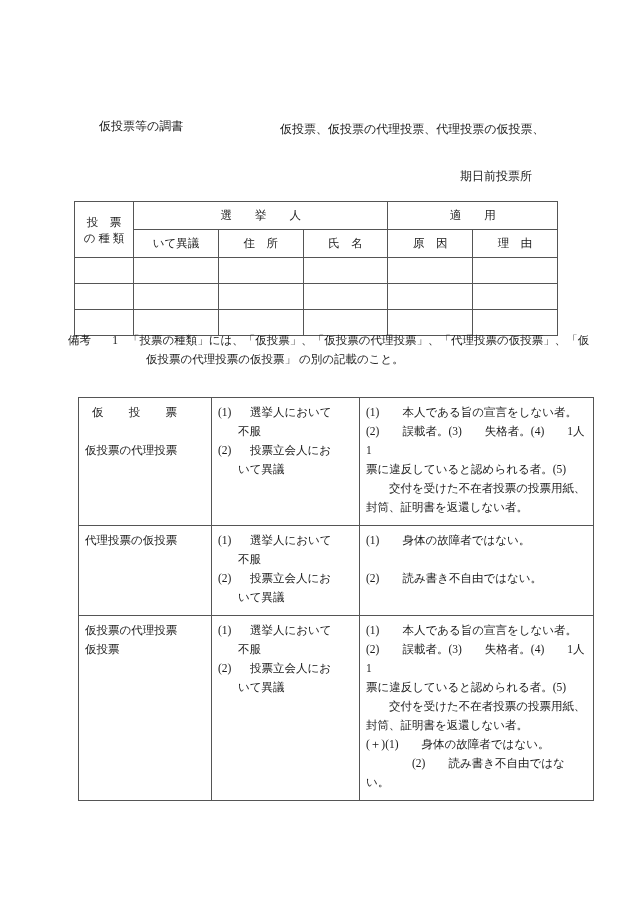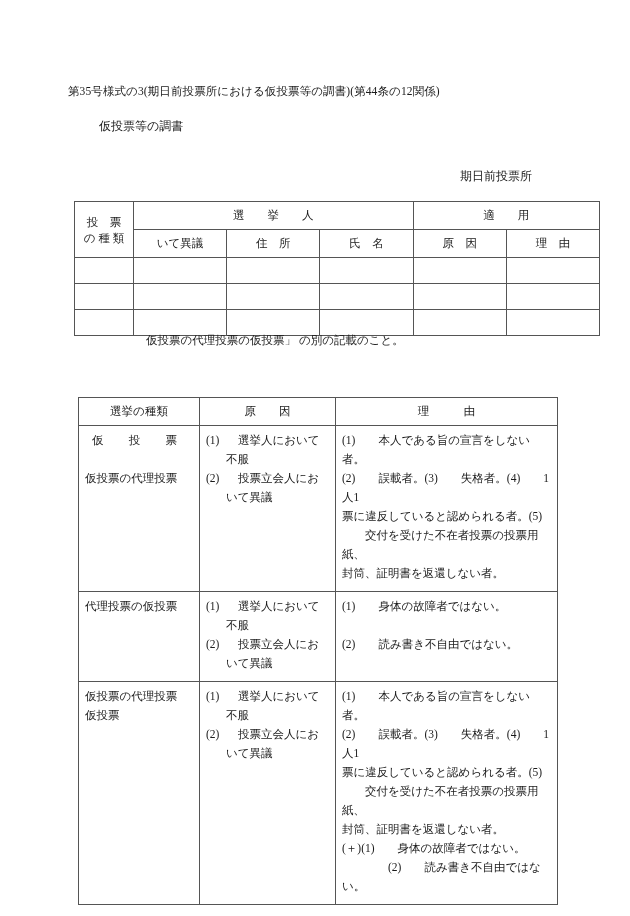--- a/index.html
+++ b/index.html
@@ -71,21 +71,21 @@
     border: 1px solid #555555;
     font-weight: normal;
     font-size: 11.5px;
     padding: 0;
     vertical-align: middle;
   }
   #top-table {
     position: absolute;
     left: 74px;
     top: 201px;
-    width: 526px;
+    width: 484px;
     border-radius: 24px;
   }
   #top-table td {
     text-align: center;
     height: 27px;
   }
   #top-table td.stub {
     line-height: 16px;
     padding: 2px 0;
   }
@@ -134,25 +134,25 @@
   .kind-gap { height: 19px; }
 
   .li { position: relative; padding-left: 32px; }
   .li .mk { position: absolute; left: 0; top: 0; }
 </style>
 </head>
 <body>
 
 <div class="page">
 
-  <div class="form-code">第35号様式の3(期日前投票所における仮投票等の調書)(第44条の12関係)</div>
 
   <div class="title-row">
     <div class="title-left">仮投票等の調書</div>
     <div class="title-right">
+      <div>仮投票、仮投票の代理投票、代理投票の仮投票、</div>
     </div>
   </div>
 
   <div class="place-label">期日前投票所</div>
 
   <table class="tbl" id="top-table">
     <tbody>
       <tr>
         <td class="stub" rowspan="2" style="width:58px">
           <div>投　票</div>
@@ -189,32 +189,30 @@
         <td class="blank"></td>
         <td class="blank"></td>
         <td class="blank"></td>
         <td class="blank"></td>
         <td class="blank"></td>
       </tr>
     </tbody>
   </table>
 
   <div class="notes">
+    <div class="note-line">
+      <span class="note-lbl">備考</span><span class="note-num">1</span><span>「投票の種類」には、「仮投票」、「仮投票の代理投票」、「代理投票の仮投票」、「仮</span>
+    </div>
     <div class="note-line note-indent-1">
       <span>仮投票の代理投票の仮投票」 の別の記載のこと。</span>
     </div>
   </div>
 
   <table class="tbl" id="bottom-table">
     <tbody>
-      <tr>
-        <td class="hdr c-kind">選挙の種類</td>
-        <td class="hdr c-cause">原　　因</td>
-        <td class="hdr c-reason">理　　　由</td>
-      </tr>
 
       <tr>
         <td class="c-kind">
           <div class="kind-line sp4">仮　投　票</div>
           <div class="kind-gap"></div>
           <div class="kind-line">仮投票の代理投票</div>
         </td>
         <td class="c-cause">
           <div class="li">
             <span class="mk">(1)</span>

